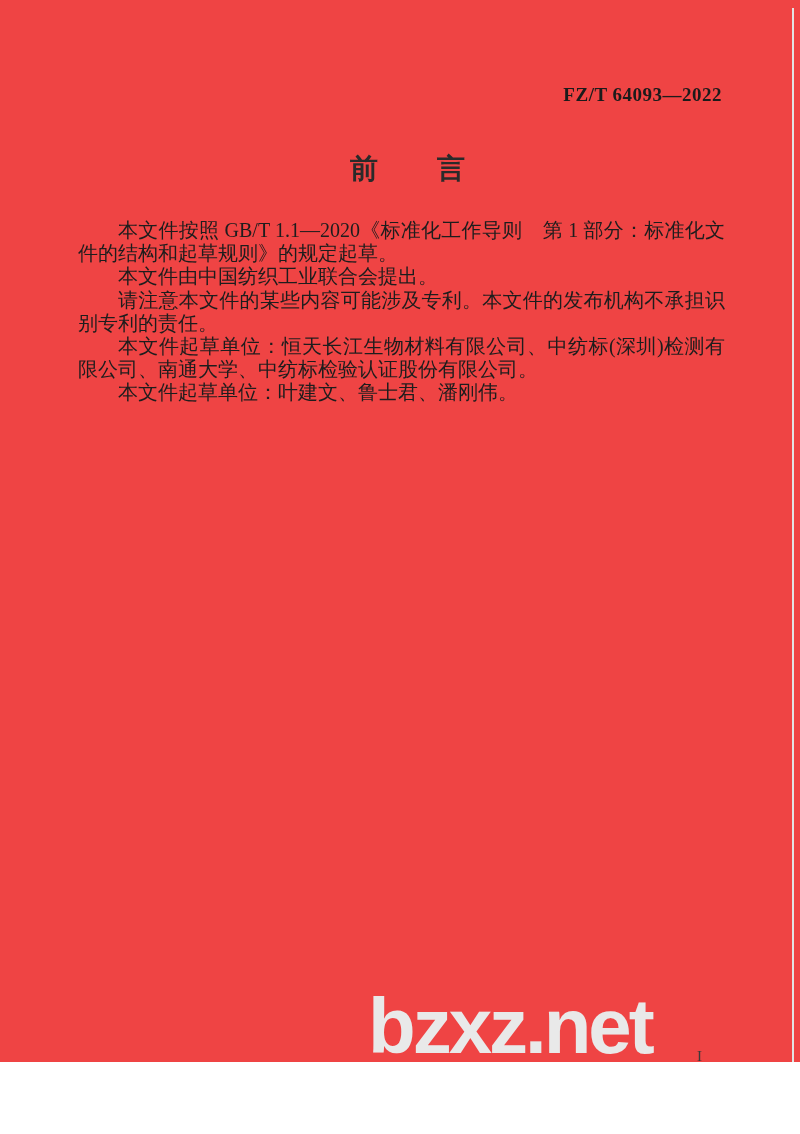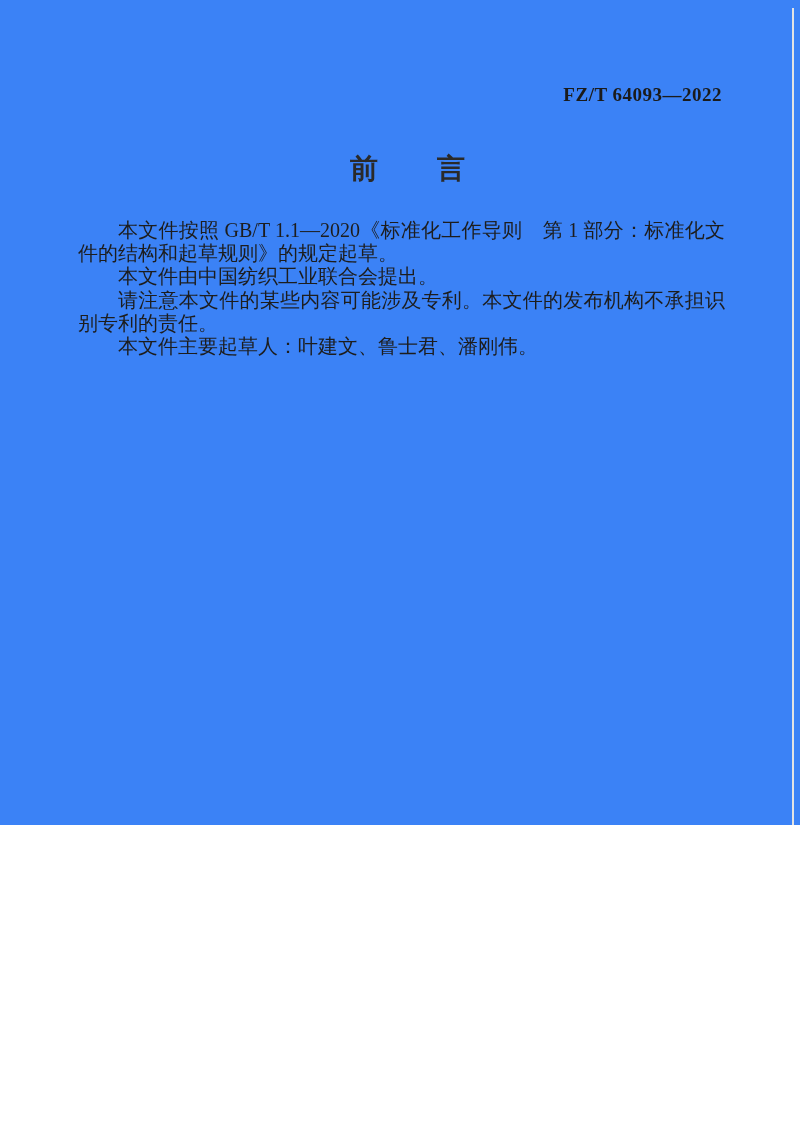--- a/index.html
+++ b/index.html
@@ -3,22 +3,22 @@
 <meta charset="utf-8">
 <style>
   html, body {
     margin: 0;
     padding: 0;
     background: #ffffff;
   }
   .page {
     position: relative;
     width: 800px;
-    height: 825px;
-    background: #3b82f6;
+    height: 1062px;
+    background: #ef4444;
     overflow: hidden;
     font-family: "Liberation Serif", serif;
   }
   .doc-code {
     position: absolute;
     top: 84px;
     right: 78px;
     font-family: "Liberation Serif", serif;
     font-weight: bold;
     font-size: 19px;
@@ -105,21 +105,22 @@
 <div class="page">
 
   <div class="doc-code">FZ/T 64093—2022</div>
 
   <div class="foreword-title">前　　言</div>
 
   <div class="content">
     <p>本文件按照 GB/T 1.1—2020《标准化工作导则　第 1 部分：标准化文件的结构和起草规则》的规定起草。</p>
     <p>本文件由中国纺织工业联合会提出。</p>
     <p>请注意本文件的某些内容可能涉及专利。本文件的发布机构不承担识别专利的责任。</p>
-    <p>本文件主要起草人：叶建文、鲁士君、潘刚伟。</p>
+    <p>本文件起草单位：恒天长江生物材料有限公司、中纺标(深圳)检测有限公司、南通大学、中纺标检验认证股份有限公司。</p>
+    <p>本文件起草单位：叶建文、鲁士君、潘刚伟。</p>
   </div>
 
   <div class="watermark">bzxz.net</div>
 
   <div class="page-number">I</div>
 
   <div class="right-edge-shadow"></div>
   <div class="bottom-edge-shadow"></div>
   <div class="below-edge"></div>
 

